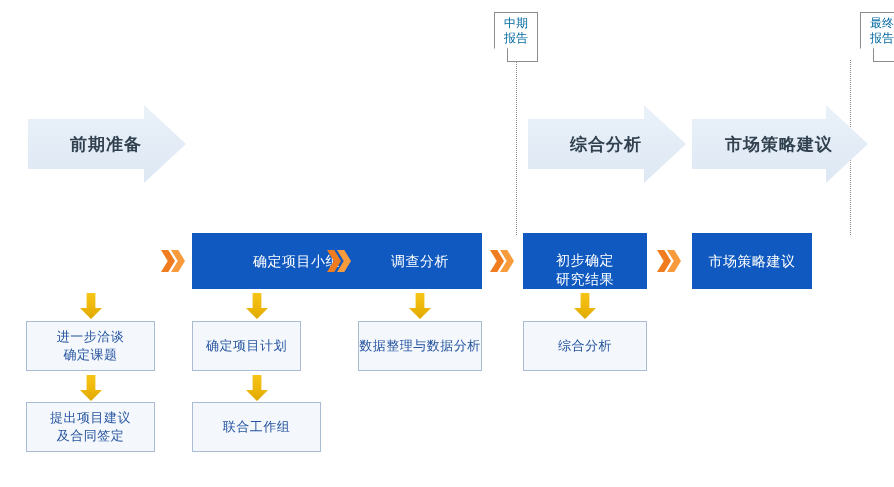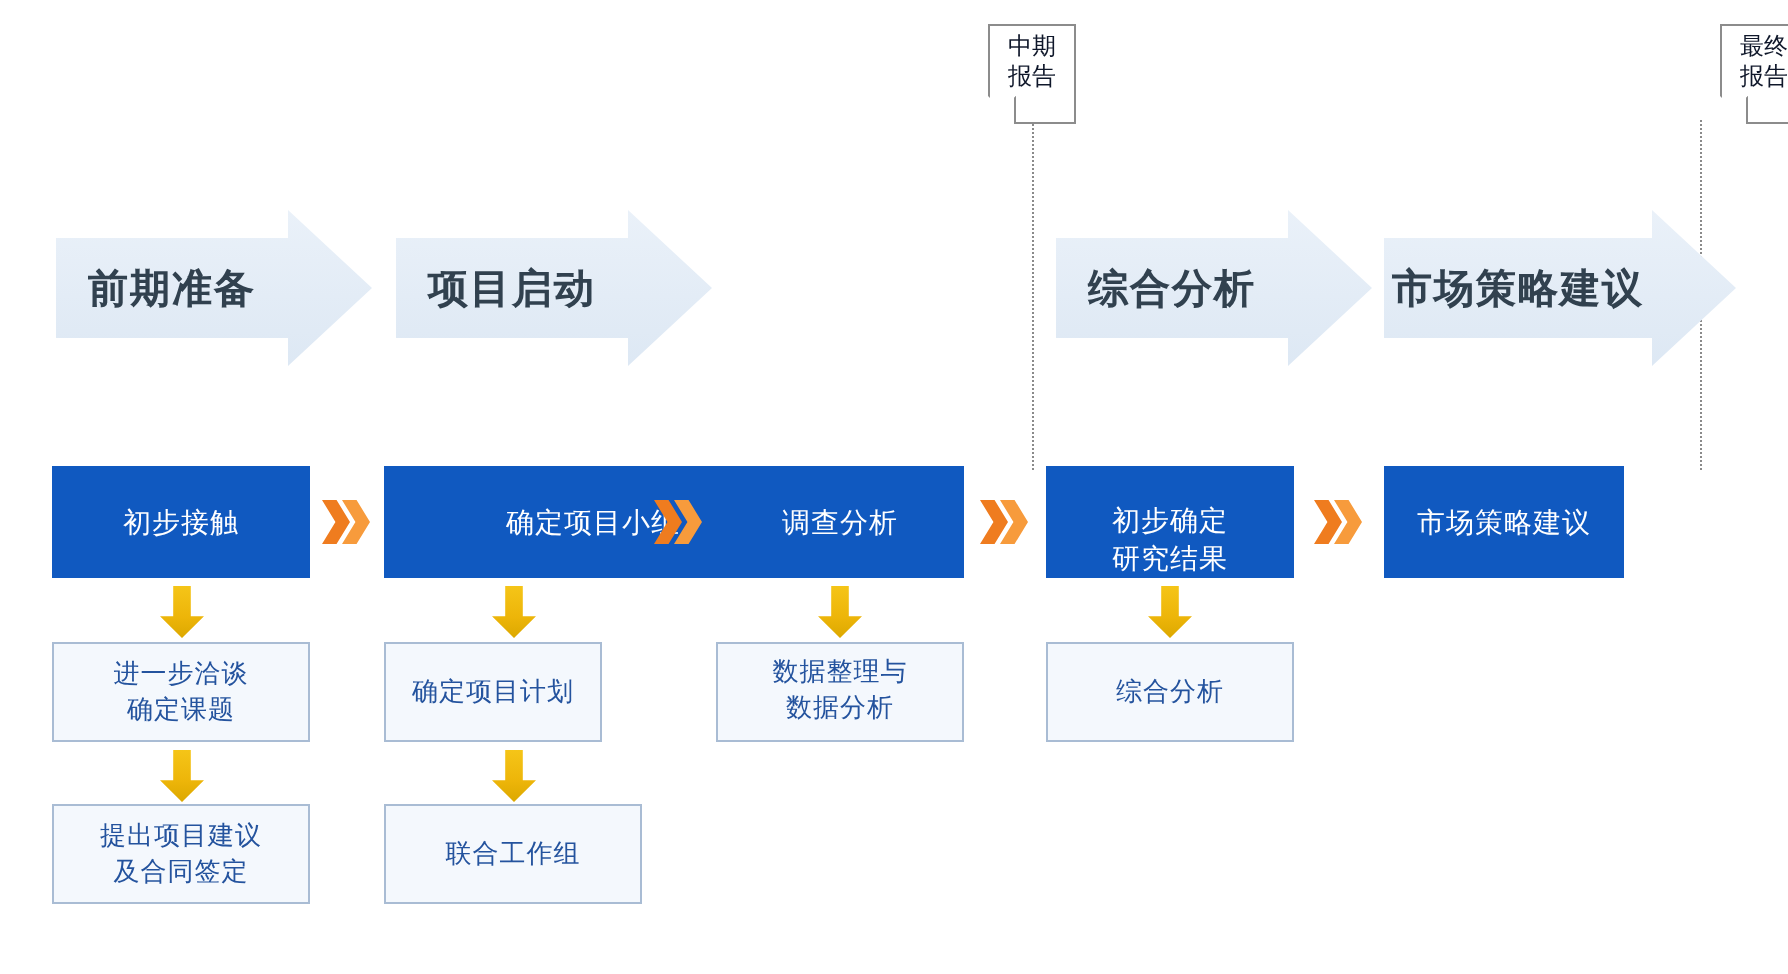--- a/index.html
+++ b/index.html
@@ -37,40 +37,41 @@
     background:#ffffff;
     border-right:1px solid #8c8c8c;
     border-top:1px solid #8c8c8c;
     clip-path:polygon(0 100%,100% 100%,100% 0);
     box-sizing:border-box;
   }
   .doc .doctxt{
     position:absolute;left:0;right:0;top:4px;
     text-align:center;
     font-size:12px;line-height:15px;
-    color:#0f172a;
+    color:#0369a1;
     letter-spacing:0px;
   }
 
   
   .phase{
     position:absolute;
     height:78px;
     background:linear-gradient(180deg,#eaf1f9 0%,#e3ecf6 55%,#dde8f4 100%);
     clip-path:polygon(0 14px,calc(100% - 42px) 14px,calc(100% - 42px) 0,100% 50%,calc(100% - 42px) 100%,calc(100% - 42px) calc(100% - 14px),0 calc(100% - 14px));
     display:flex;align-items:center;
   }
   .phase .plabel{
     display:block;
     width:calc(100% - 42px);
     text-align:center;
-    font-size:20px;
+    font-size:17px;
     font-weight:700;
     color:#31414f;
     letter-spacing:1px;
+    margin-left:20px;
   }
 
   
   .bluebox{
     position:absolute;
     background:#1059c0;
     display:flex;align-items:center;justify-content:center;
     text-align:center;
     color:#ffffff;
     font-size:14px;
@@ -131,33 +132,27 @@
     <div class="fold"></div>
     <div class="doctxt">
       <div>最终</div>
       <div>报告</div>
     </div>
   </div>
 
   <div class="phase" style="left:28px;top:105px;width:158px;">
     <span class="plabel">前期准备</span>
   </div>
-  <div class="phase" style="left:198px;top:105px;width:158px;">
-    <span class="plabel">项目启动</span>
-  </div>
   <div class="phase" style="left:528px;top:105px;width:158px;">
     <span class="plabel">综合分析</span>
   </div>
   <div class="phase" style="left:692px;top:105px;width:176px;">
     <span class="plabel">市场策略建议</span>
   </div>
 
-  <div class="bluebox" style="left:26px;top:233px;width:129px;height:56px;">
-    <span>初步接触</span>
-  </div>
 
   <div class="bluebox" style="left:192px;top:233px;width:129px;height:56px;padding-left:40px;">
     <span>确定项目小组</span>
   </div>
 
   <div class="bluebox" style="left:358px;top:233px;width:124px;height:56px;">
     <span>调查分析</span>
   </div>
 
   <div class="bluebox" style="left:523px;top:233px;width:124px;height:56px;flex-direction:column;justify-content:flex-end;">
@@ -202,21 +197,21 @@
   <div class="litebox" style="left:192px;top:321px;width:109px;height:50px;">
     <span>确定项目计划</span>
   </div>
 
   <div class="down" style="left:246px;top:375px;"></div>
   <div class="litebox" style="left:192px;top:402px;width:129px;height:50px;">
     <span>联合工作组</span>
   </div>
 
   <div class="down" style="left:409px;top:293px;"></div>
-  <div class="litebox" style="left:358px;top:321px;width:124px;height:50px;flex-direction:column;font-family:Liberation Mono, monospace;">
+  <div class="litebox" style="left:358px;top:321px;width:124px;height:50px;">
     <span>数据整理与</span>
     <span>数据分析</span>
   </div>
 
   <div class="down" style="left:574px;top:293px;"></div>
   <div class="litebox" style="left:523px;top:321px;width:124px;height:50px;">
     <span>综合分析</span>
   </div>
 
 </div>

